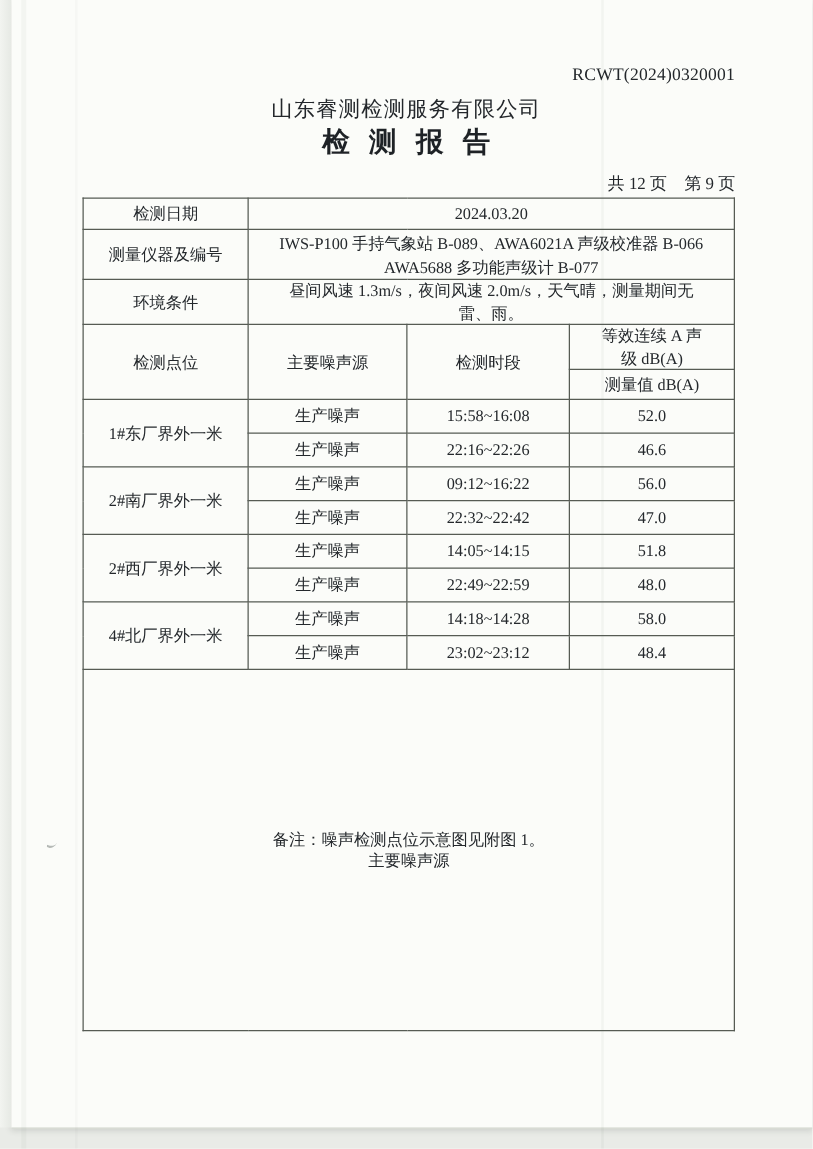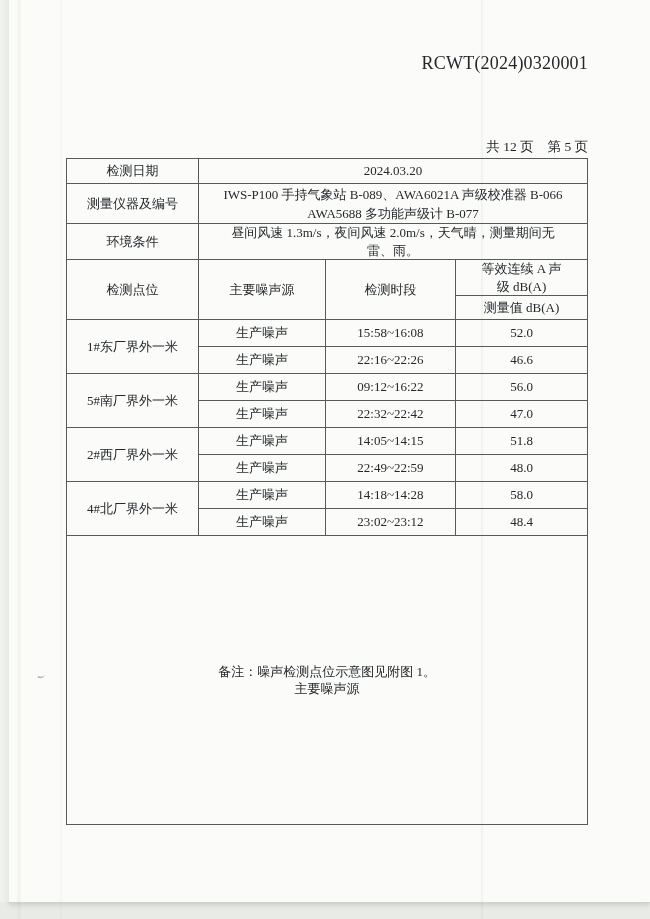--- a/index.html
+++ b/index.html
@@ -30,21 +30,21 @@
   .streak-2 { left: 481px; width: 2px; background: rgba(110,125,110,0.06); }
   .streak-3 { left: 60px; width: 2px; background: rgba(120,135,120,0.04); }
   .speck {
     position: absolute; left: 38px; top: 672px; width: 7px; height: 5px;
     border-bottom: 2px solid rgba(95,105,100,0.45);
     border-radius: 0 0 6px 1px;
     transform: rotate(18deg);
   }
   .doc-number {
     position: absolute; top: 53px; right: 62px;
-    font-size: 18px; color: #23272b; letter-spacing: 0.2px;
+    font-size: 14px; color: #23272b; letter-spacing: 0.2px;
   }
   .company {
     position: absolute; top: 76px; left: 0; width: 650px;
     text-align: center; font-size: 17px; color: #23272b;
     letter-spacing: 1px;
   }
   .title {
     position: absolute; top: 99px; left: 0; width: 650px;
     text-align: center; font-size: 22px; font-weight: bold; color: #1e2226;
     letter-spacing: 5px; padding-left: 5px; box-sizing: border-box;
@@ -90,26 +90,28 @@
 
   <div class="paper"></div>
   <div class="edge-strip"></div>
   <div class="streak streak-1"></div>
   <div class="streak streak-2"></div>
   <div class="streak streak-3"></div>
   <div class="speck"></div>
 
   <div class="doc-number">RCWT(2024)0320001</div>
 
-
+  <div class="company">山东睿测检测服务有限公司</div>
+
+  <div class="title">检 测 报 告</div>
 
 
   <div class="page-info">
     <span>共 12 页</span>
-    <span>第 5 页</span>
+    <span>第 9 页</span>
   </div>
 
   <table class="report-table">
     <colgroup>
       <col style="width:132px">
         <col style="width:127px">
         <col style="width:130px">
         <col style="width:132px">
     </colgroup>
 
@@ -146,21 +148,21 @@
       <td>15:58~16:08</td>
       <td>52.0</td>
     </tr>
     <tr class="rh-data">
       <td>生产噪声</td>
       <td>22:16~22:26</td>
       <td>46.6</td>
     </tr>
 
     <tr class="rh-data">
-      <td rowspan="2">5#南厂界外一米</td>
+      <td rowspan="2">2#南厂界外一米</td>
       <td>生产噪声</td>
       <td>09:12~16:22</td>
       <td>56.0</td>
     </tr>
     <tr class="rh-data">
       <td>生产噪声</td>
       <td>22:32~22:42</td>
       <td>47.0</td>
     </tr>
 

